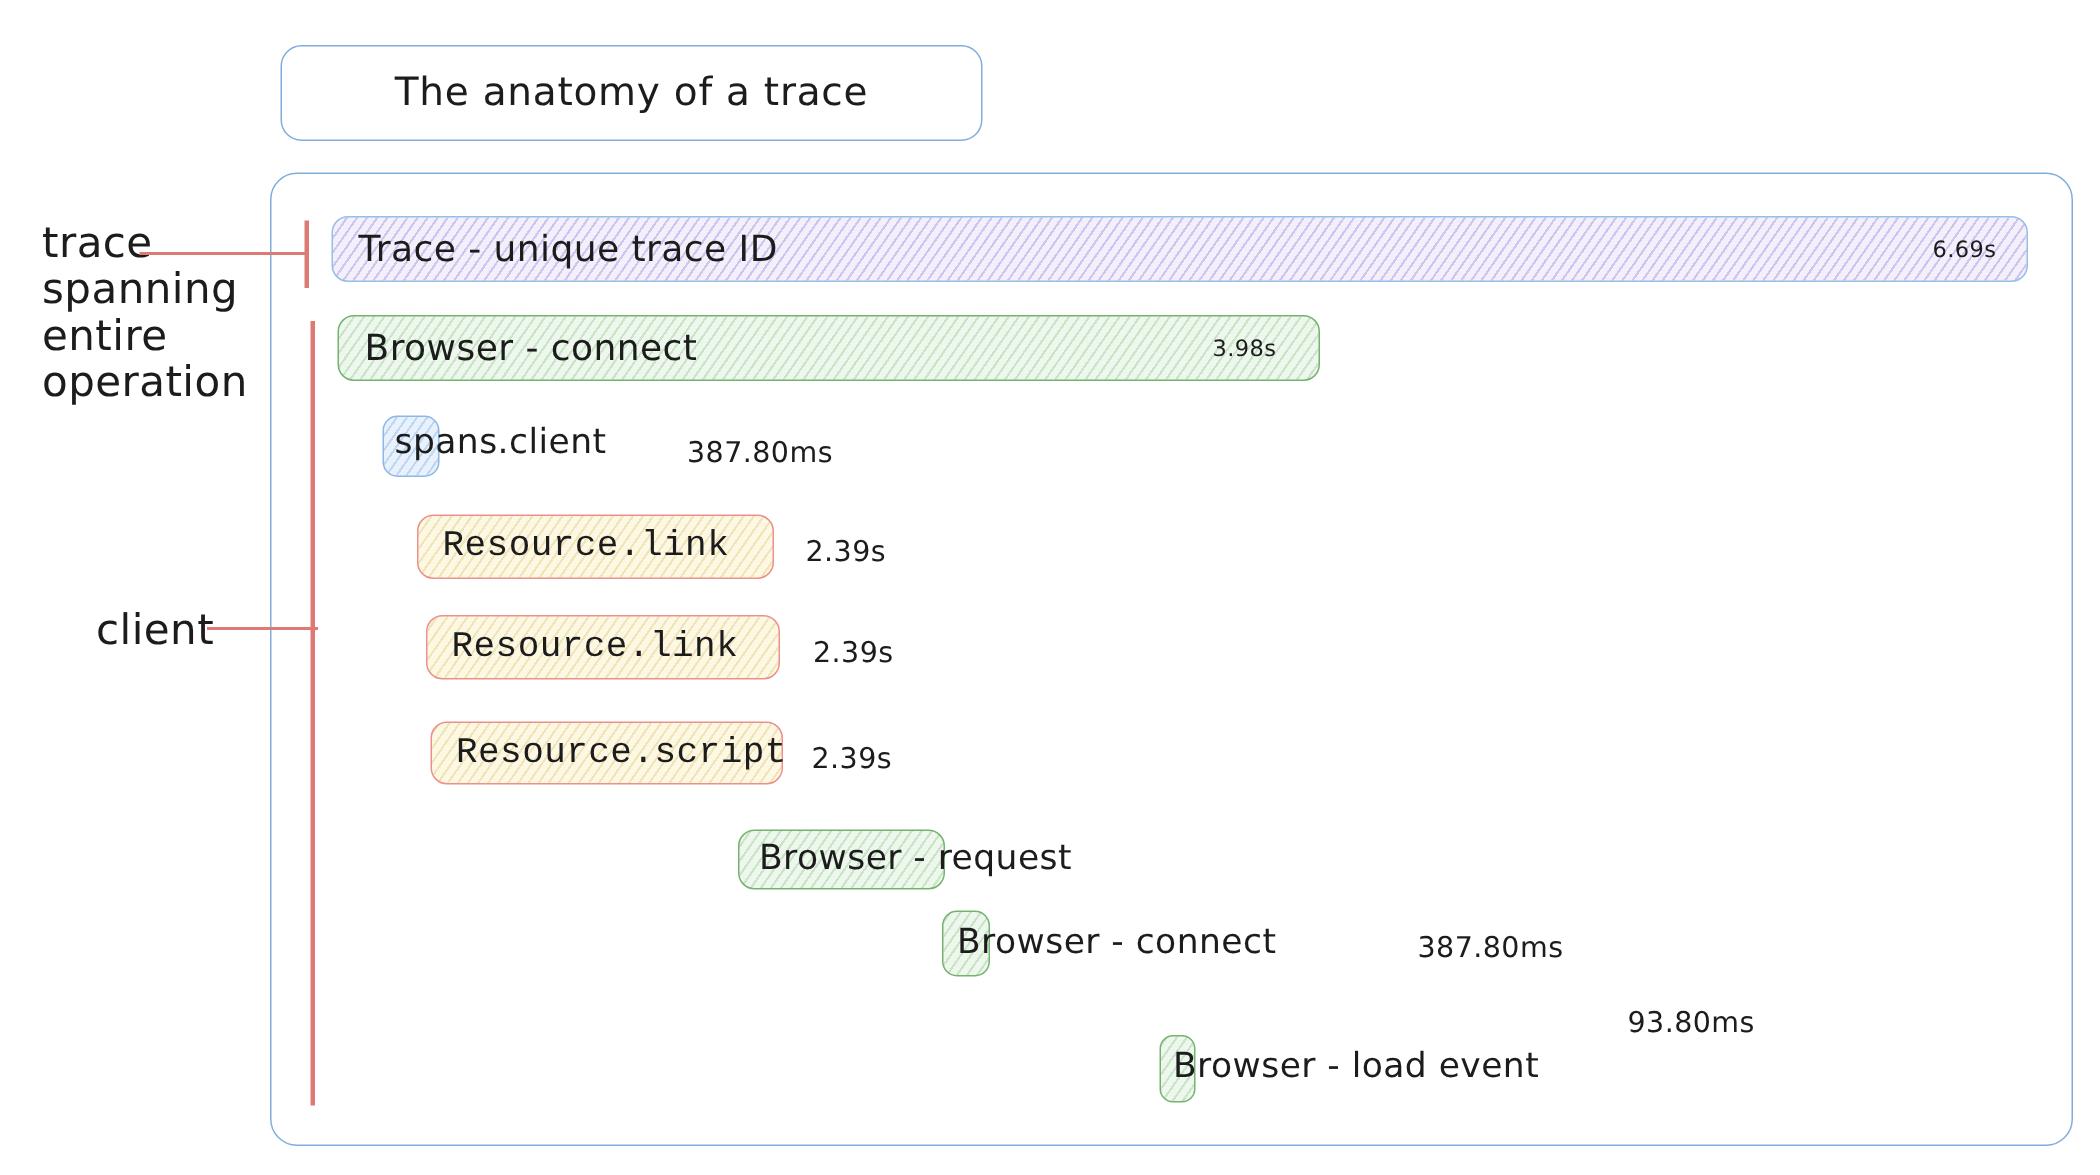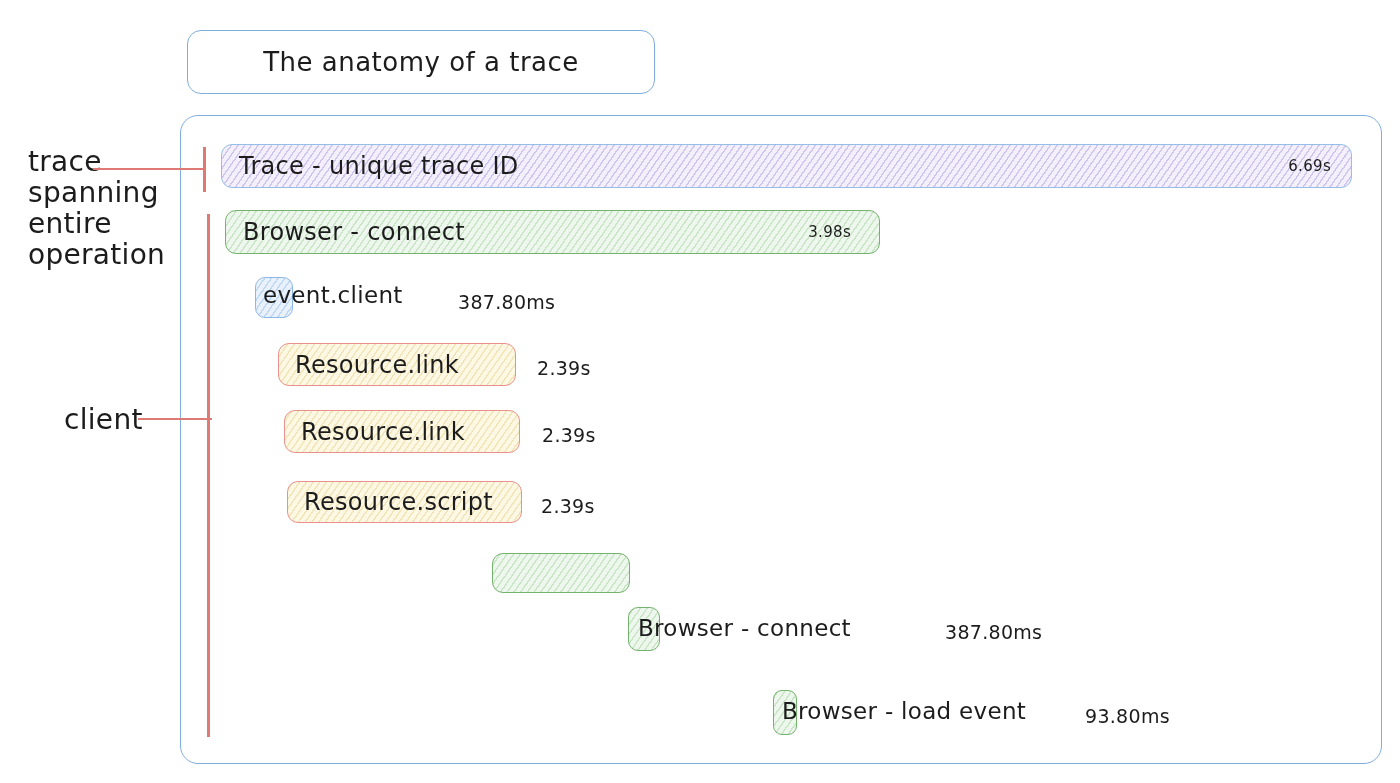--- a/index.html
+++ b/index.html
@@ -46,20 +46,21 @@
   }
   .hachure-green {
     border: 1.6px solid var(--green_stroke);
     background-color: var(--green_fill);
     background-image: repeating-linear-gradient(-55deg, var(--green_hachure) 0 1.4px, transparent 1.4px 5.5px);
   }
   .hachure-yellow {
     border: 1.6px solid var(--yellow_stroke);
     background-color: var(--yellow_fill);
     background-image: repeating-linear-gradient(-55deg, var(--yellow_hachure) 0 1.4px, transparent 1.4px 5.5px);
+    font-family: Liberation Mono, monospace;
   }
   .hachure-blue {
     border: 1.6px solid var(--blue_stroke);
     background-color: var(--blue_fill);
     background-image: repeating-linear-gradient(-55deg, var(--blue_hachure) 0 1.4px, transparent 1.4px 5.5px);
   }
   .bar-label {
     font-size: 24px;
     letter-spacing: 0.3px;
     white-space: nowrap;
@@ -126,41 +127,42 @@
     <span class="bar-label">Trace - unique trace ID</span>
     <span class="duration">6.69s</span>
   </div>
 
   <div class="bar hachure-green" style="left:225px; top:210px; width:655px; height:44px; padding-right:28px;">
     <span class="bar-label">Browser - connect</span>
     <span class="duration">3.98s</span>
   </div>
 
   <div class="box hachure-blue" style="left:255px; top:277px; width:38px; height:41px; border-radius:10px;"></div>
-  <span class="float-label" style="left:263px; top:282px;">event.client</span>
+  <span class="float-label" style="left:263px; top:282px;">spans.client</span>
   <span class="float-duration" style="left:458px; top:291px;">387.80ms</span>
 
   <div class="box hachure-yellow" style="left:278px; top:343px; width:238px; height:43px; padding-left:16px;">
     <span class="bar-label">Resource.link</span>
   </div>
   <span class="float-duration" style="left:537px; top:357px;">2.39s</span>
 
   <div class="box hachure-yellow" style="left:284px; top:410px; width:236px; height:43px; padding-left:16px;">
     <span class="bar-label">Resource.link</span>
   </div>
   <span class="float-duration" style="left:542px; top:424px;">2.39s</span>
 
   <div class="box hachure-yellow" style="left:287px; top:481px; width:235px; height:42px; padding-left:16px;">
     <span class="bar-label">Resource.script</span>
   </div>
   <span class="float-duration" style="left:541px; top:495px;">2.39s</span>
 
   <div class="box hachure-green" style="left:492px; top:553px; width:138px; height:40px;"></div>
+  <span class="float-label" style="left:506px; top:559px;">Browser - request</span>
 
   <div class="box hachure-green" style="left:628px; top:607px; width:32px; height:44px; border-radius:10px;"></div>
   <span class="float-label" style="left:638px; top:615px;">Browser - connect</span>
   <span class="float-duration" style="left:945px; top:621px;">387.80ms</span>
 
   <div class="box hachure-green" style="left:773px; top:690px; width:24px; height:45px; border-radius:9px;"></div>
   <span class="float-label" style="left:782px; top:698px;">Browser - load event</span>
-  <span class="float-duration" style="left:1085px; top:705px;">93.80ms</span>
+  <span class="float-duration" style="left:1085px; top:671px;">93.80ms</span>
 
 </div>
 
 </body></html>

